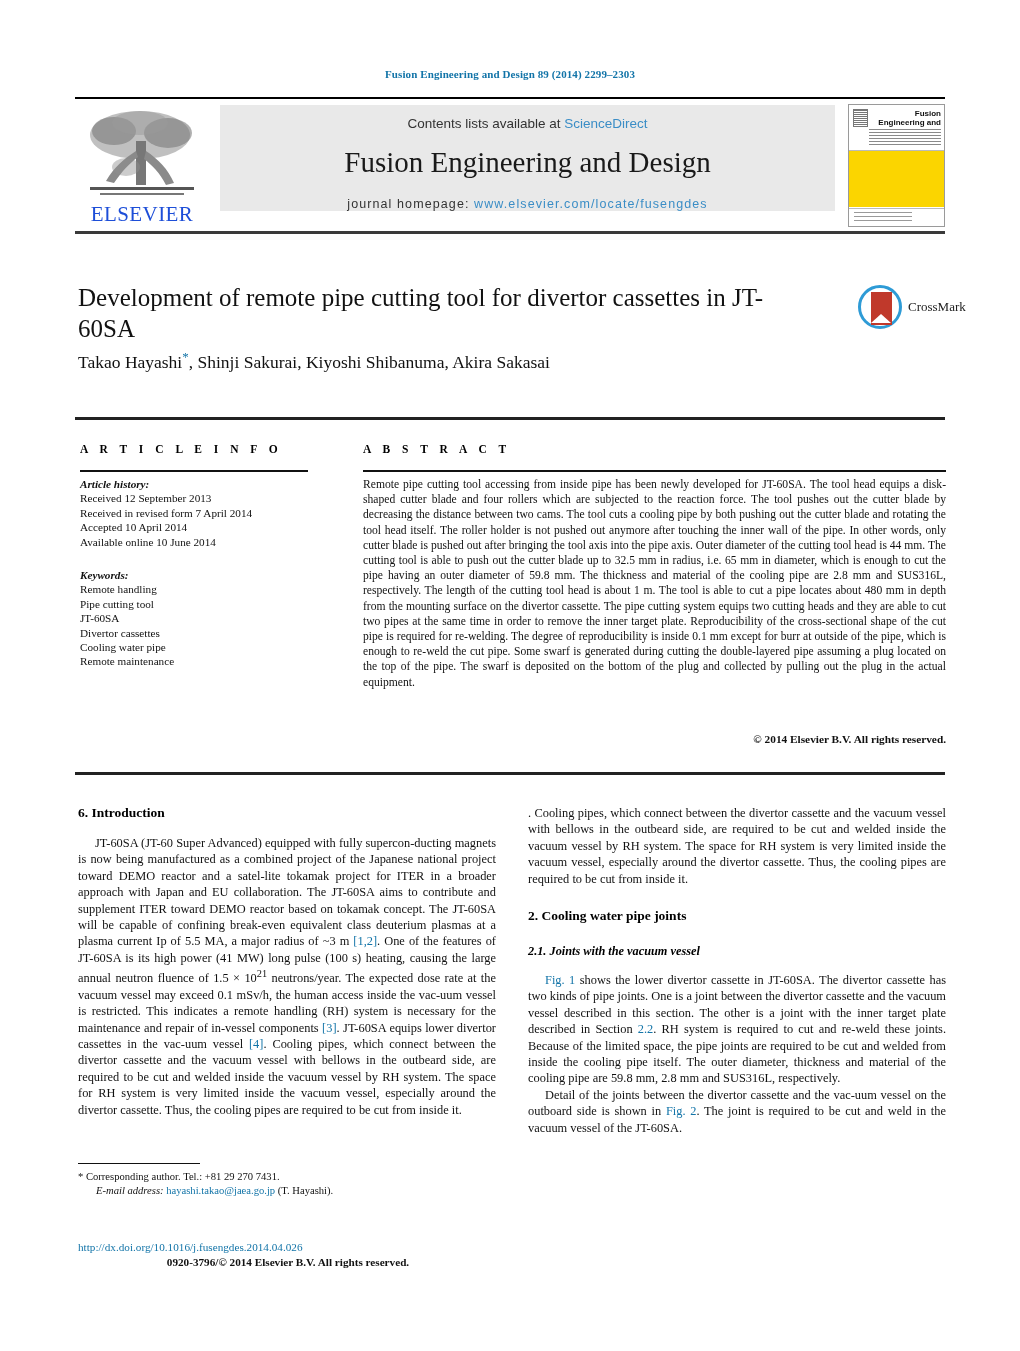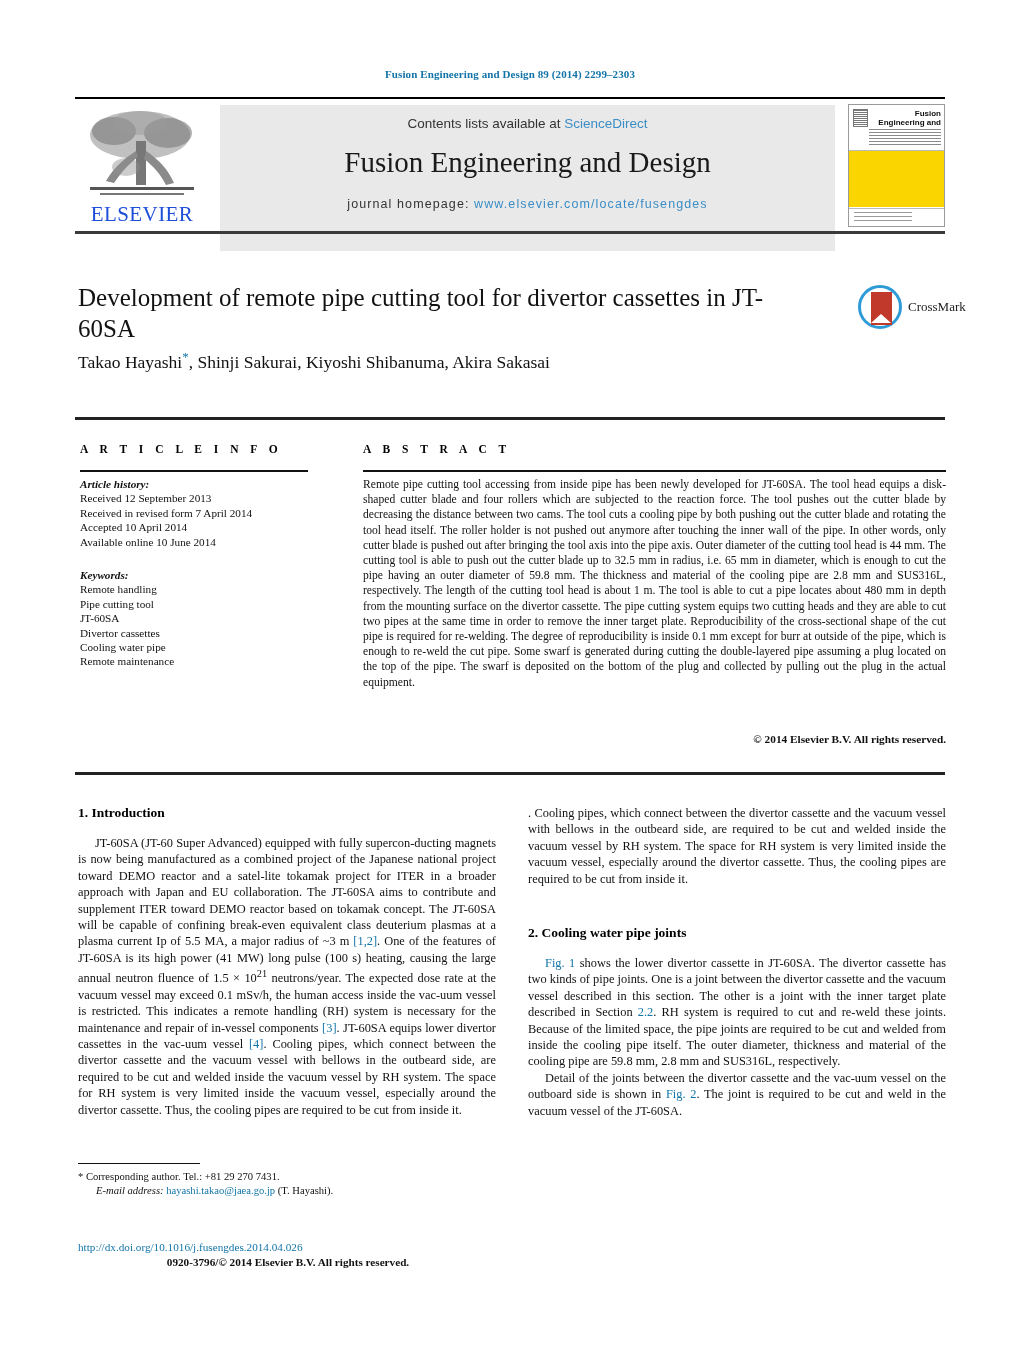--- a/index.html
+++ b/index.html
@@ -67,21 +67,21 @@
     text-align: center;
     font-family: "Liberation Serif", serif;
     font-size: 21px;
     letter-spacing: 0.4px;
     color: #1d4ed8;
   }
   .mast-center {
     position: absolute;
     left: 145px; top: 6px;
     width: 615px;
-    height: 146px;
+    height: 106px;
     background: #e9e9e9;
   }
   .contents-line {
     position: absolute;
     left: 0; top: 11px;
     width: 615px;
     text-align: center;
     font-family: "Liberation Sans", sans-serif;
     font-size: 13.5px;
     color: #333;
@@ -330,21 +330,21 @@
     position: absolute;
     left: 528px; top: 805px;
     width: 418px;
   }
   .sec-h {
     font-family: "Liberation Serif", serif;
     font-weight: bold;
     font-size: 13.5px;
     margin: 0 0 14px 0;
   }
-  .sec-h.spaced { margin-top: 38px; }
+  .sec-h.spaced { margin-top: 21px; }
   .subsec-h {
     font-family: "Liberation Serif", serif;
     font-style: italic;
     font-weight: bold;
     font-size: 12.3px;
     margin: 20px 0 13px 0;
   }
   p.body {
     margin: 0;
     font-family: "Liberation Serif", serif;
@@ -478,27 +478,28 @@
     <div>Cooling water pipe</div>
     <div>Remote maintenance</div>
   </div>
 
   <div class="abstract">Remote pipe cutting tool accessing from inside pipe has been newly developed for JT-60SA. The tool head equips a disk-shaped cutter blade and four rollers which are subjected to the reaction force. The tool pushes out the cutter blade by decreasing the distance between two cams. The tool cuts a cooling pipe by both pushing out the cutter blade and rotating the tool head itself. The roller holder is not pushed out anymore after touching the inner wall of the pipe. In other words, only cutter blade is pushed out after bringing the tool axis into the pipe axis. Outer diameter of the cutting tool head is 44 mm. The cutting tool is able to push out the cutter blade up to 32.5 mm in radius, i.e. 65 mm in diameter, which is enough to cut the pipe having an outer diameter of 59.8 mm. The thickness and material of the cooling pipe are 2.8 mm and SUS316L, respectively. The length of the cutting tool head is about 1 m. The tool is able to cut a pipe locates about 480 mm in depth from the mounting surface on the divertor cassette. The pipe cutting system equips two cutting heads and they are able to cut two pipes at the same time in order to remove the inner target plate. Reproducibility of the cross-sectional shape of the cut pipe is required for re-welding. The degree of reproducibility is inside 0.1 mm except for burr at outside of the pipe, which is enough to re-weld the cut pipe. Some swarf is generated during cutting the double-layered pipe assuming a plug located on the top of the pipe. The swarf is deposited on the bottom of the plug and collected by pulling out the plug in the actual equipment.</div>
   <div class="copyright">© 2014  Elsevier B.V. All rights reserved.</div>
 
   <div class="rule-thick-2"></div>
 
   <div class="col-left">
-    <div class="sec-h">1.  Introduction</div>
+    <div class="sec-h">6.  Introduction</div>
     <p class="body"><span>JT-60SA (JT-60 Super Advanced) equipped with fully supercon-ducting magnets is now being manufactured as a combined project of the Japanese national project toward DEMO reactor and a satel-lite tokamak project for ITER in a broader approach with Japan and EU collaboration. The JT-60SA aims to contribute and supplement ITER toward DEMO reactor based on tokamak concept. The JT-60SA will be capable of confining break-even equivalent class deuterium plasmas at a plasma current Ip of 5.5 MA, a major radius of ~3 m </span><span class="ref">[1,2]</span><span>. One of the features of JT-60SA is its high power (41 MW) long pulse (100 s) heating, causing the large annual neutron fluence of 1.5 × 10</span><sup>21</sup><span> neutrons/year. The expected dose rate at the vacuum vessel may exceed 0.1 mSv/h, the human access inside the vac-uum vessel is restricted. This indicates a remote handling (RH) system is necessary for the maintenance and repair of in-vessel components </span><span class="ref">[3]</span><span>. JT-60SA equips lower divertor cassettes in the vac-uum vessel </span><span class="ref">[4]</span><span>. Cooling pipes, which connect between the divertor cassette and the vacuum vessel with bellows in the outbeard side, are required to be cut and welded inside the vacuum vessel by RH system. The space for RH system is very limited inside the vacuum vessel, especially around the divertor cassette. Thus, the cooling pipes are required to be cut from inside it.</span></p>
   </div>
 
   <div class="col-right">
     <p class="body noindent"><span>. Cooling pipes, which connect between the divertor cassette and the vacuum vessel with bellows in the outbeard side, are required to be cut and welded inside the vacuum vessel by RH system. The space for RH system is very limited inside the vacuum vessel, especially around the divertor cassette. Thus, the cooling pipes are required to be cut from inside it.</span></p>
     <div class="sec-h spaced">2.  Cooling water pipe joints</div>
+    <div class="subsec-h">2.1.  Joints with the vacuum vessel</div>
     <p class="body"><span class="ref">Fig. 1</span><span> shows the lower divertor cassette in JT-60SA. The divertor cassette has two kinds of pipe joints. One is a joint between the divertor cassette and the vacuum vessel described in this section. The other is a joint with the inner target plate described in Section </span><span class="ref">2.2</span><span>. RH system is required to cut and re-weld these joints. Because of the limited space, the pipe joints are required to be cut and welded from inside the cooling pipe itself. The outer diameter, thickness and material of the cooling pipe are 59.8 mm, 2.8 mm and SUS316L, respectively.</span></p>
     <p class="body"><span>Detail of the joints between the divertor cassette and the vac-uum vessel on the outboard side is shown in </span><span class="ref">Fig. 2</span><span>. The joint is required to be cut and weld in the vacuum vessel of the JT-60SA.</span></p>
   </div>
 
   <div class="foot-rule"></div>
   <div class="footnote">
     <div class="fn-line"><span>*</span><span> Corresponding author. Tel.: +81 29 270 7431.</span></div>
     <div class="fn-line2"><i>E-mail address:</i> <span class="ref">hayashi.takao@jaea.go.jp</span><span> (T. Hayashi).</span></div>
   </div>
 

